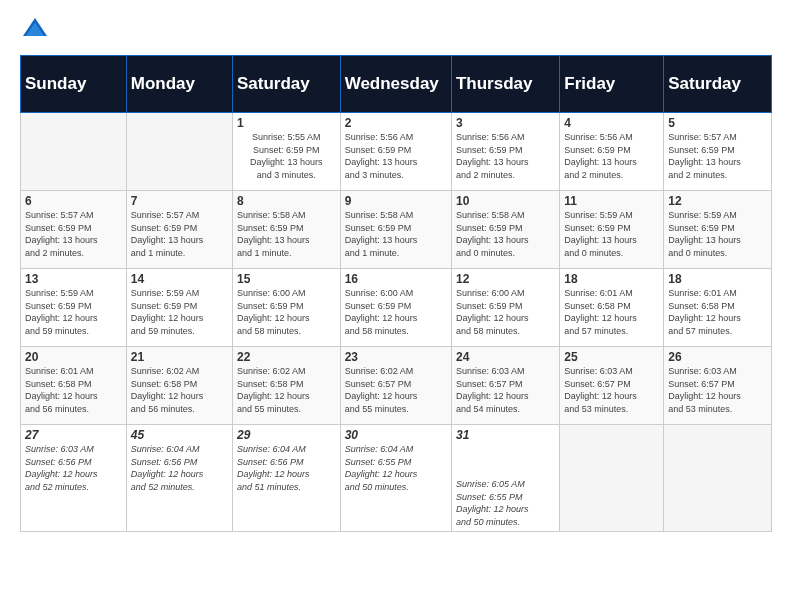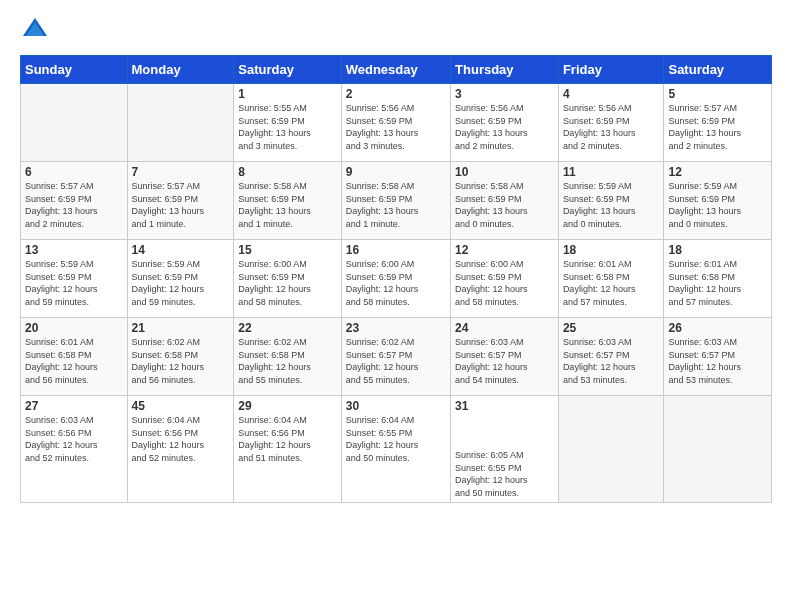--- a/index.html
+++ b/index.html
@@ -53,25 +53,25 @@
       font-size: 14px;
       color: #555;
       margin-top: 2px;
     }
     .calendar {
       width: 100%;
       border-collapse: collapse;
       font-size: 9.5px;
     }
     .calendar th {
-      background: #1d4ed8;
+      background: #0f172a;
       color: #fff;
-      padding: 6px 4px;
+      padding: 18px 4px;
       text-align: left;
-      font-size: 13px;
+      font-size: 17px;
       font-weight: bold;
       border: 1px solid #1565c0;
     }
     .calendar td {
       vertical-align: top;
       border: 1px solid #ccc;
       padding: 3px 4px;
       width: 113px;
       height: 78px;
       background: #fff;
@@ -89,20 +89,21 @@
     .day-detail {
       color: #444;
       font-size: 9px;
       line-height: 1.4;
     }
     .empty-cell {
       background: #f5f5f5 !important;
     }
     .last-row td {
       height: 68px;
+      font-style: italic;
     }
   </style>
 </head>
 <body>
 
 <div class="page">
   <div class="header">
     <div class="logo">
       <svg class="logo-icon" viewBox="0 0 40 40">
         <polygon points="20,4 36,28 4,28" fill="#1565c0"></polygon>
@@ -130,21 +131,21 @@
           <th>Friday</th>
           <th>Saturday</th>
         </tr>
     </thead>
     <tbody id="calendar-body">
     <tr>
           <td class="empty-cell"></td>
           <td class="empty-cell"></td>
           <td>
             <span class="day-num">1</span>
-            <div class="day-detail" style="white-space: pre-line;">Sunrise: 5:55 AM
+            <div class="day-detail" style="white-space: pre-line; text-align: center;">Sunrise: 5:55 AM
 Sunset: 6:59 PM
 Daylight: 13 hours
 and 3 minutes.</div>
           </td>
           <td>
             <span class="day-num">2</span>
             <div class="day-detail" style="white-space: pre-line;">Sunrise: 5:56 AM
 Sunset: 6:59 PM
 Daylight: 13 hours
 and 3 minutes.</div>

